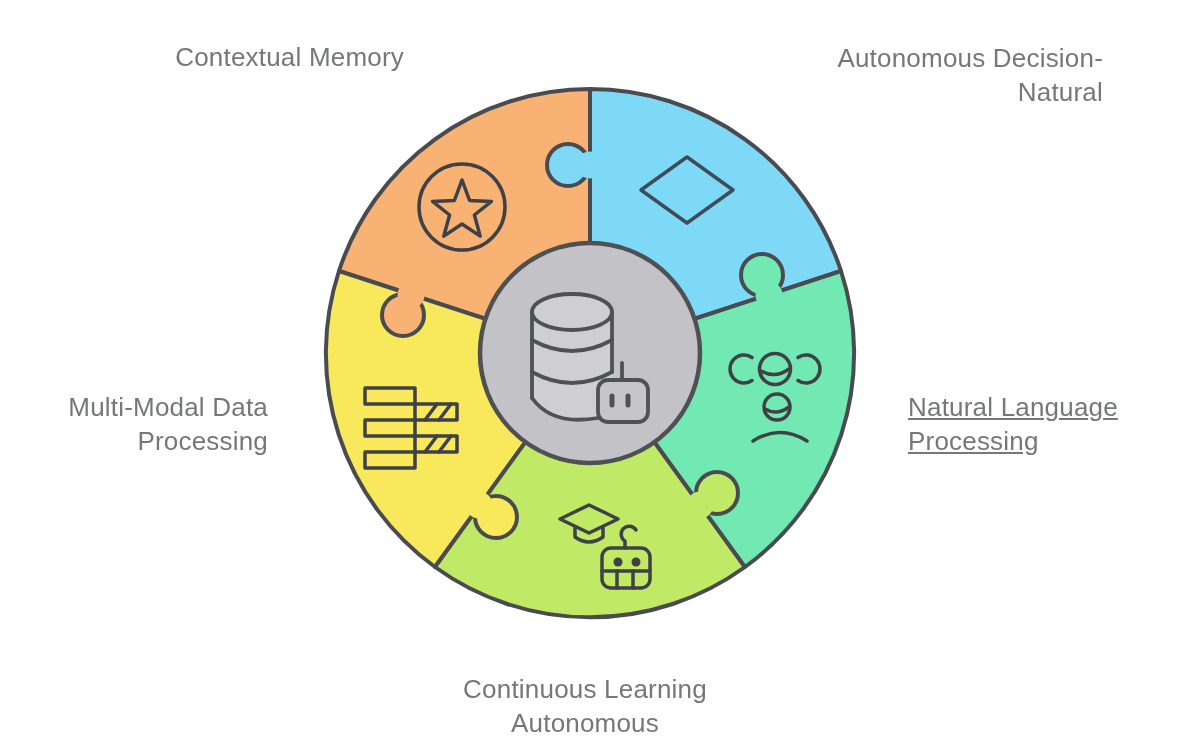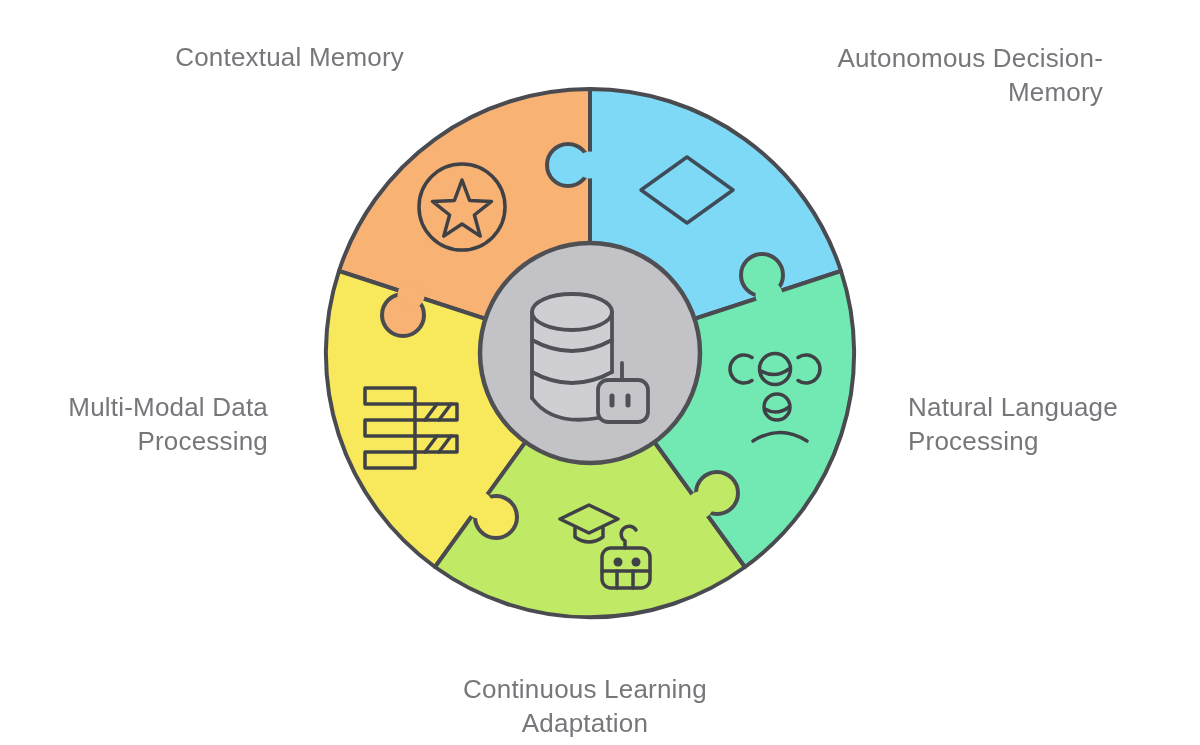--- a/index.html
+++ b/index.html
@@ -10,21 +10,21 @@
   }
   .canvas{position:absolute;inset:0;}
   svg{position:absolute;left:0;top:0;}
   .seg-label{
     position:absolute;
     font-size:26px;line-height:34px;font-weight:400;
     color:#76777b;letter-spacing:.2px;
   }
   .lbl-contextual{left:150px;top:40px;width:254px;text-align:right;}
   .lbl-autonomous{left:773px;top:41px;width:330px;text-align:right;}
-  .lbl-natural{left:908px;top:390px;width:280px;text-align:left;}
+  .lbl-natural{left:908px;top:390px;width:280px;text-align:left;text-decoration:underline;}
   .lbl-multimodal{left:30px;top:390px;width:238px;text-align:right;}
   .lbl-continuous{left:385px;top:672px;width:400px;text-align:center;}
 
   .piece{stroke:#4a4b50;stroke-width:4;stroke-linejoin:round;}
   .knob{stroke:#4a4b50;stroke-width:4;}
   .neck{stroke:none;}
   .icon{fill:none;stroke:#3f4146;stroke-width:3.5;stroke-linecap:round;stroke-linejoin:round;}
   .icon-fill{fill:#3f4146;stroke:none;}
   .center-circle{fill:#c3c2c6;stroke:#4f5054;stroke-width:4.5;}
   .cyl-fill{fill:#cfcfd3;stroke:none;}
@@ -128,31 +128,31 @@
       </g>
     </g>
   </svg>
 
   <div class="seg-label lbl-contextual">
     <div>Contextual Memory</div>
   </div>
 
   <div class="seg-label lbl-autonomous">
     <div>Autonomous Decision-</div>
-    <div>Memory</div>
+    <div>Natural</div>
   </div>
 
   <div class="seg-label lbl-natural">
     <div>Natural Language</div>
     <div>Processing</div>
   </div>
 
   <div class="seg-label lbl-continuous">
     <div>Continuous Learning</div>
-    <div>Adaptation</div>
+    <div>Autonomous</div>
   </div>
 
   <div class="seg-label lbl-multimodal">
     <div>Multi-Modal Data</div>
     <div>Processing</div>
   </div>
 
 </div>
 
 </body></html>

